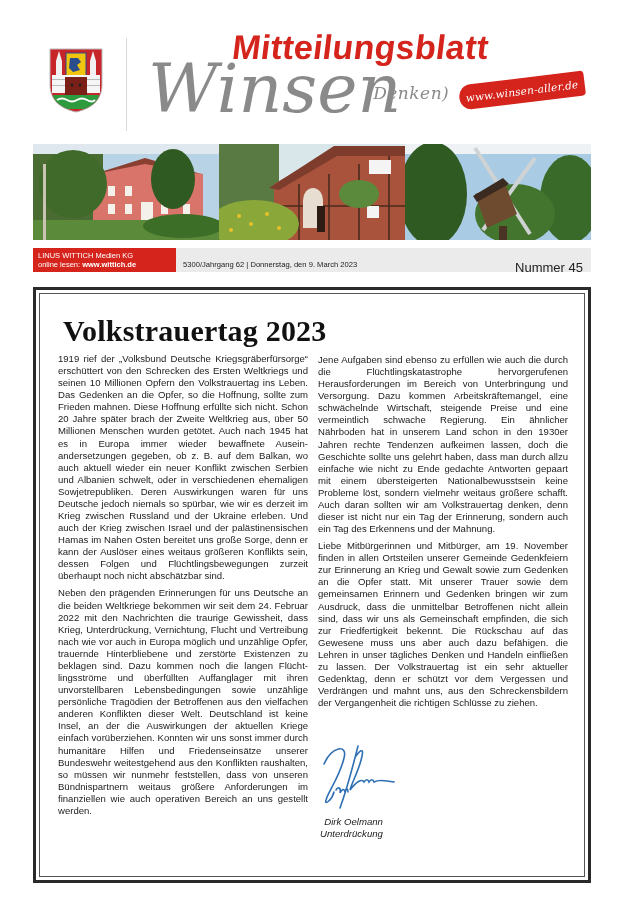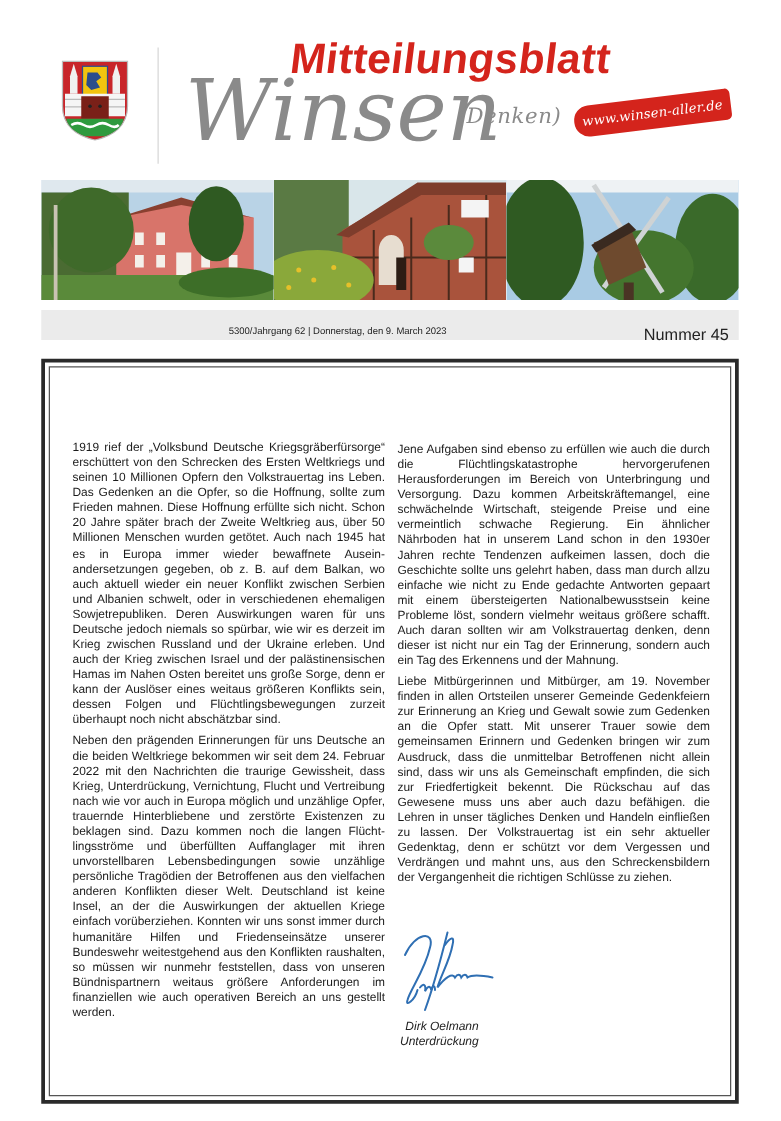--- a/index.html
+++ b/index.html
@@ -178,27 +178,34 @@
           <line x1="130" y1="14" x2="78" y2="86"></line>
       </g>
       <path d="M70 50 L100 40 L112 70 L82 84Z" fill="#6e4a2e"></path>
       <path d="M68 52 L98 34 L104 40 L72 58Z" fill="#3a2a20"></path>
       <rect x="94" y="82" width="8" height="14" fill="#4a3424"></rect>
     </svg>
   </div>
 </section>
 
 <section class="infobar">
+  <div class="publisher">
+    <div>LINUS WITTICH Medien KG</div>
+    <div>
+      <span>online lesen: </span><b>www.wittich.de</b>
+    </div>
+  </div>
   <div class="issue-info">5300/Jahrgang 62 |  Donnerstag, den 9. March 2023</div>
   <div class="issue-number">Nummer 45</div>
 </section>
 
 <article class="frame">
   <div class="frame-inner"></div>
 
+  <h1 class="headline">Volkstrauertag 2023</h1>
 
   <div class="col left">
     <p>
       <span>1919 rief der „Volksbund Deutsche Kriegsgräber­fürsorge“ erschüttert von den Schrecken des Ers­ten Weltkriegs und seinen 10 Millionen Opfern den Volkstrauertag ins Leben. Das Gedenken an die Opfer, so die Hoffnung, sollte zum Frieden mahnen. Diese Hoffnung erfüllte sich nicht. Schon 20 Jahre später brach der Zweite Weltkrieg aus, über 50 Mil­lionen Menschen wurden getötet. Auch nach 1945 hat es in Europa immer wieder bewaffnete Ausein­andersetzungen gegeben, ob z. B. auf dem Balkan, wo auch aktuell wieder ein neuer Konflikt zwischen Serbien und Albanien schwelt, oder in verschiede­nen ehemaligen Sowjetrepubliken. Deren Auswir­kungen waren für uns Deutsche jedoch niemals so spürbar, wie wir es derzeit im Krieg zwischen Russ­land und der Ukraine erleben. Und auch der Krieg zwischen Israel und der palästinensischen Hamas im Nahen Osten bereitet uns große Sorge, denn er kann der Auslöser eines weitaus größeren Konflikts sein, dessen Folgen und Flüchtlingsbewegungen zurzeit überhaupt noch nicht abschätzbar sind.</span>
     </p>
     <p>Neben den prägenden Erinnerungen für uns Deut­sche an die beiden Weltkriege bekommen wir seit dem 24. Februar 2022 mit den Nachrichten die trau­rige Gewissheit, dass Krieg, Unterdrückung, Ver­nichtung, Flucht und Vertreibung nach wie vor auch in Europa möglich und unzählige Opfer, trauernde Hinterbliebene und zerstörte Existenzen zu bekla­gen sind. Dazu kommen noch die langen Flücht­lingsströme und überfüllten Auffanglager mit ihren unvorstellbaren Lebensbedingungen sowie unzäh­lige persönliche Tragödien der Betroffenen aus den vielfachen anderen Konflikten dieser Welt. Deutsch­land ist keine Insel, an der die Auswirkungen der ak­tuellen Kriege einfach vorüberziehen. Konnten wir uns sonst immer durch humanitäre Hilfen und Frie­denseinsätze unserer Bundeswehr weitestgehend aus den Konflikten raushalten, so müssen wir nun­mehr feststellen, dass von unseren Bündnispartnern weitaus größere Anforderungen im finanziellen wie auch operativen Bereich an uns gestellt werden.</p>
   </div>
 
   <div class="col right">
     <p>Jene Aufgaben sind ebenso zu erfüllen wie auch die durch die Flüchtlingskatastrophe hervorgerufenen Herausforderungen im Bereich von Unterbringung und Versorgung. Dazu kommen Arbeitskräfteman­gel, eine schwächelnde Wirtschaft, steigende Preise und eine vermeintlich schwache Regierung. Ein ähn­licher Nährboden hat in unserem Land schon in den 1930er Jahren rechte Tendenzen aufkeimen lassen, doch die Geschichte sollte uns gelehrt haben, dass man durch allzu einfache wie nicht zu Ende ge­dachte Antworten gepaart mit einem übersteigerten Nationalbewusstsein keine Probleme löst, sondern vielmehr weitaus größere schafft. Auch daran sollten wir am Volkstrauertag denken, denn dieser ist nicht nur ein Tag der Erinnerung, sondern auch ein Tag des Erkennens und der Mahnung.</p>

